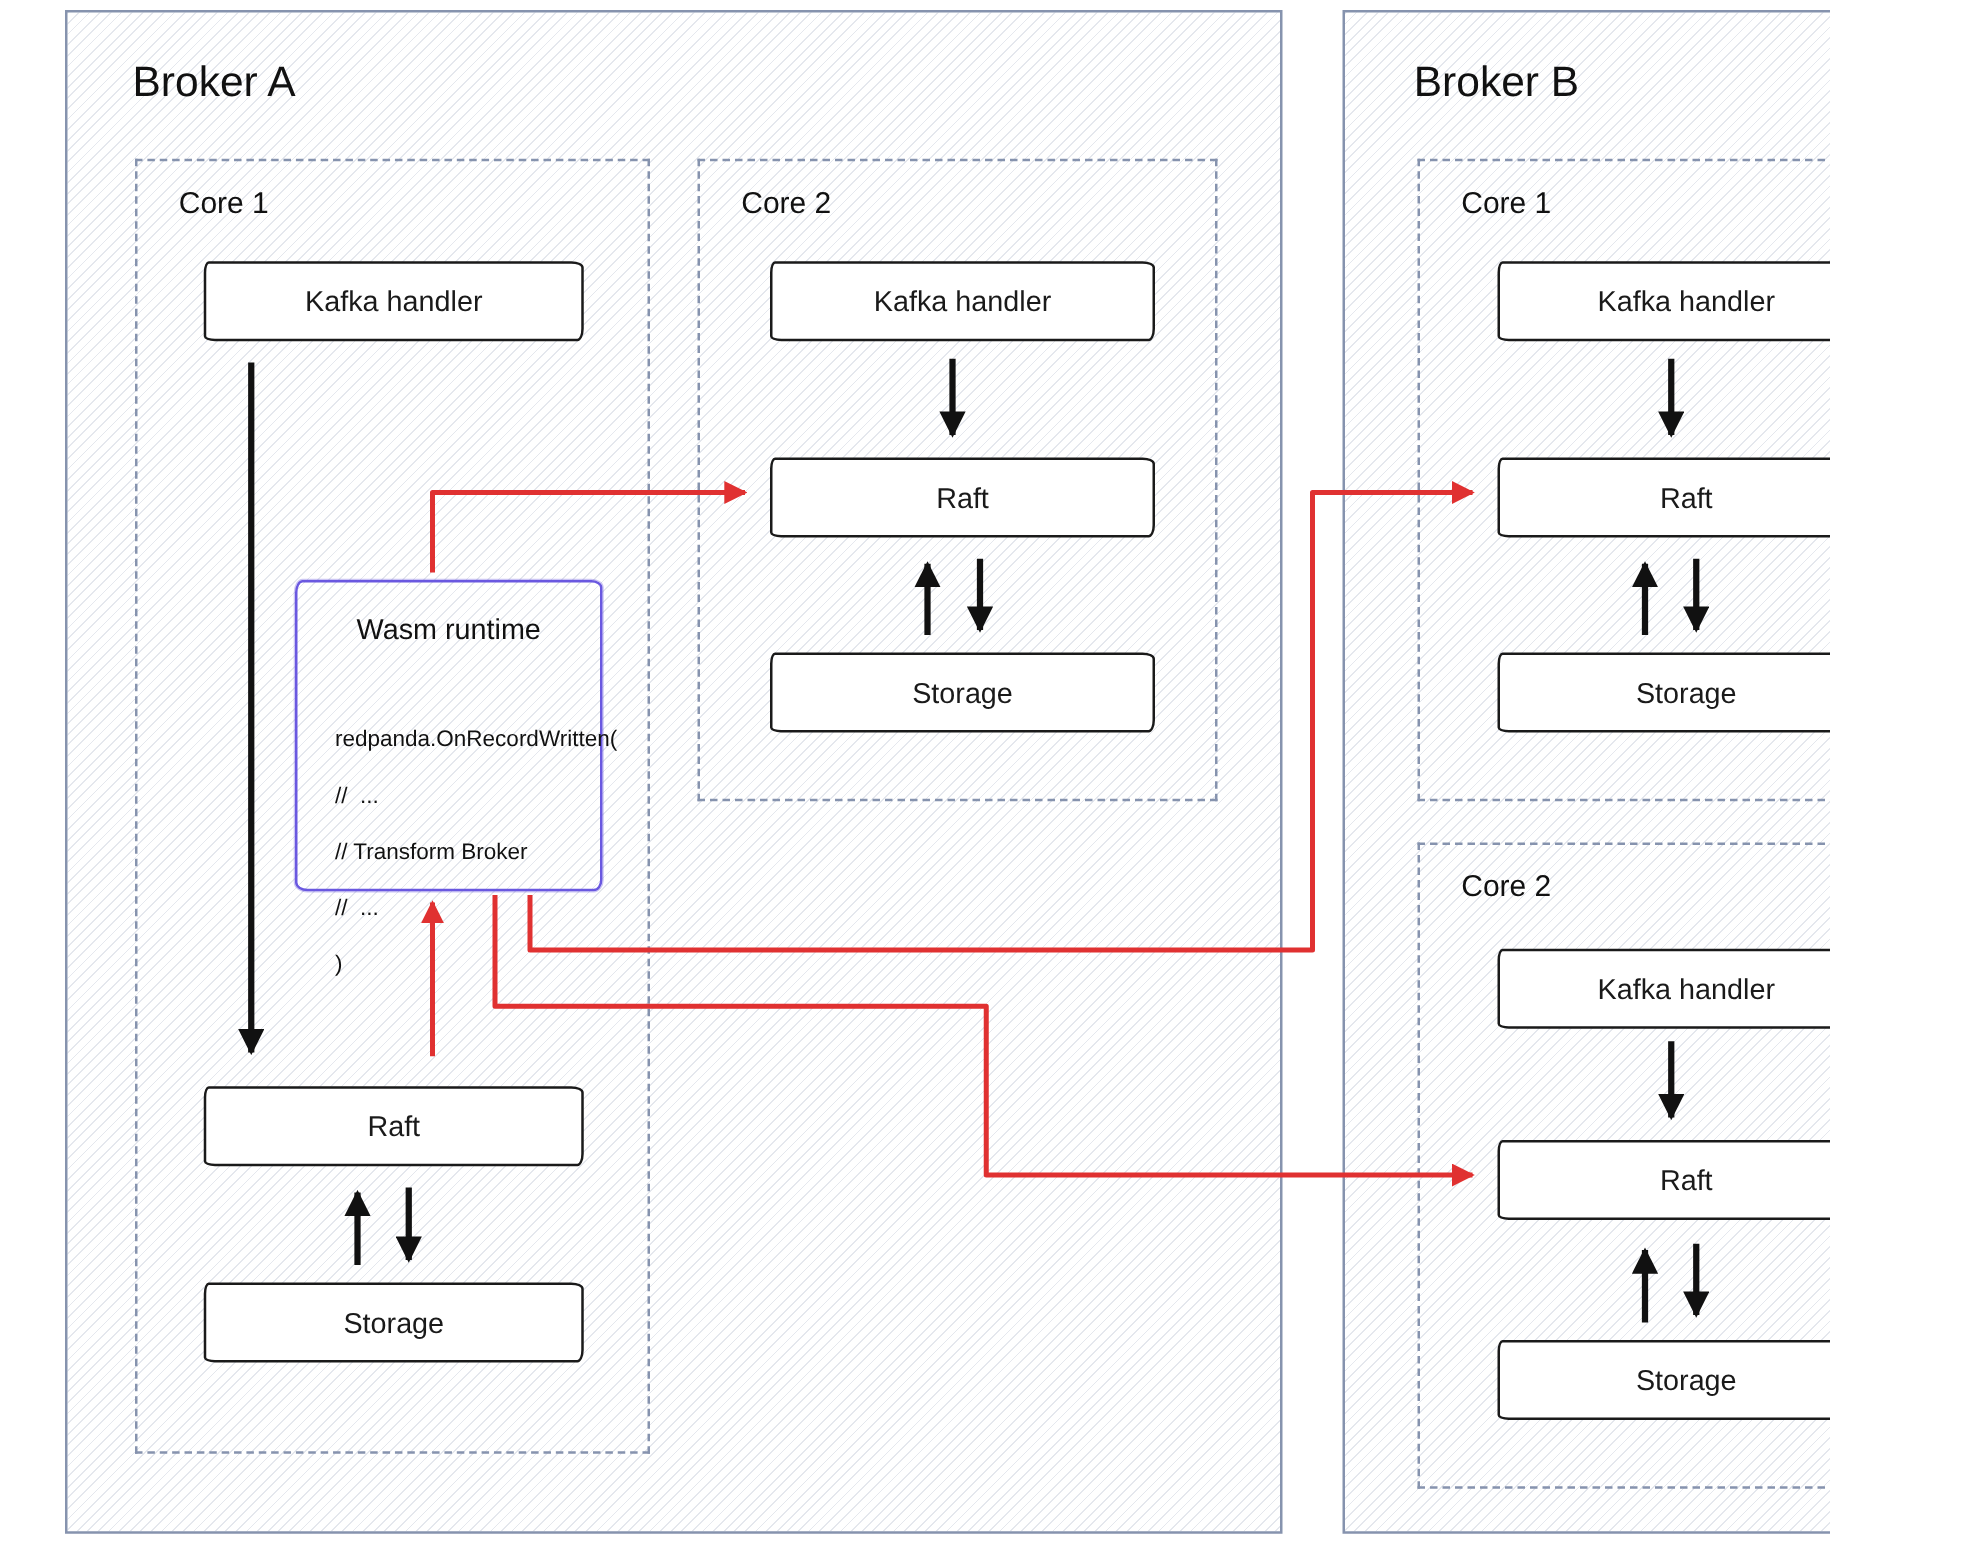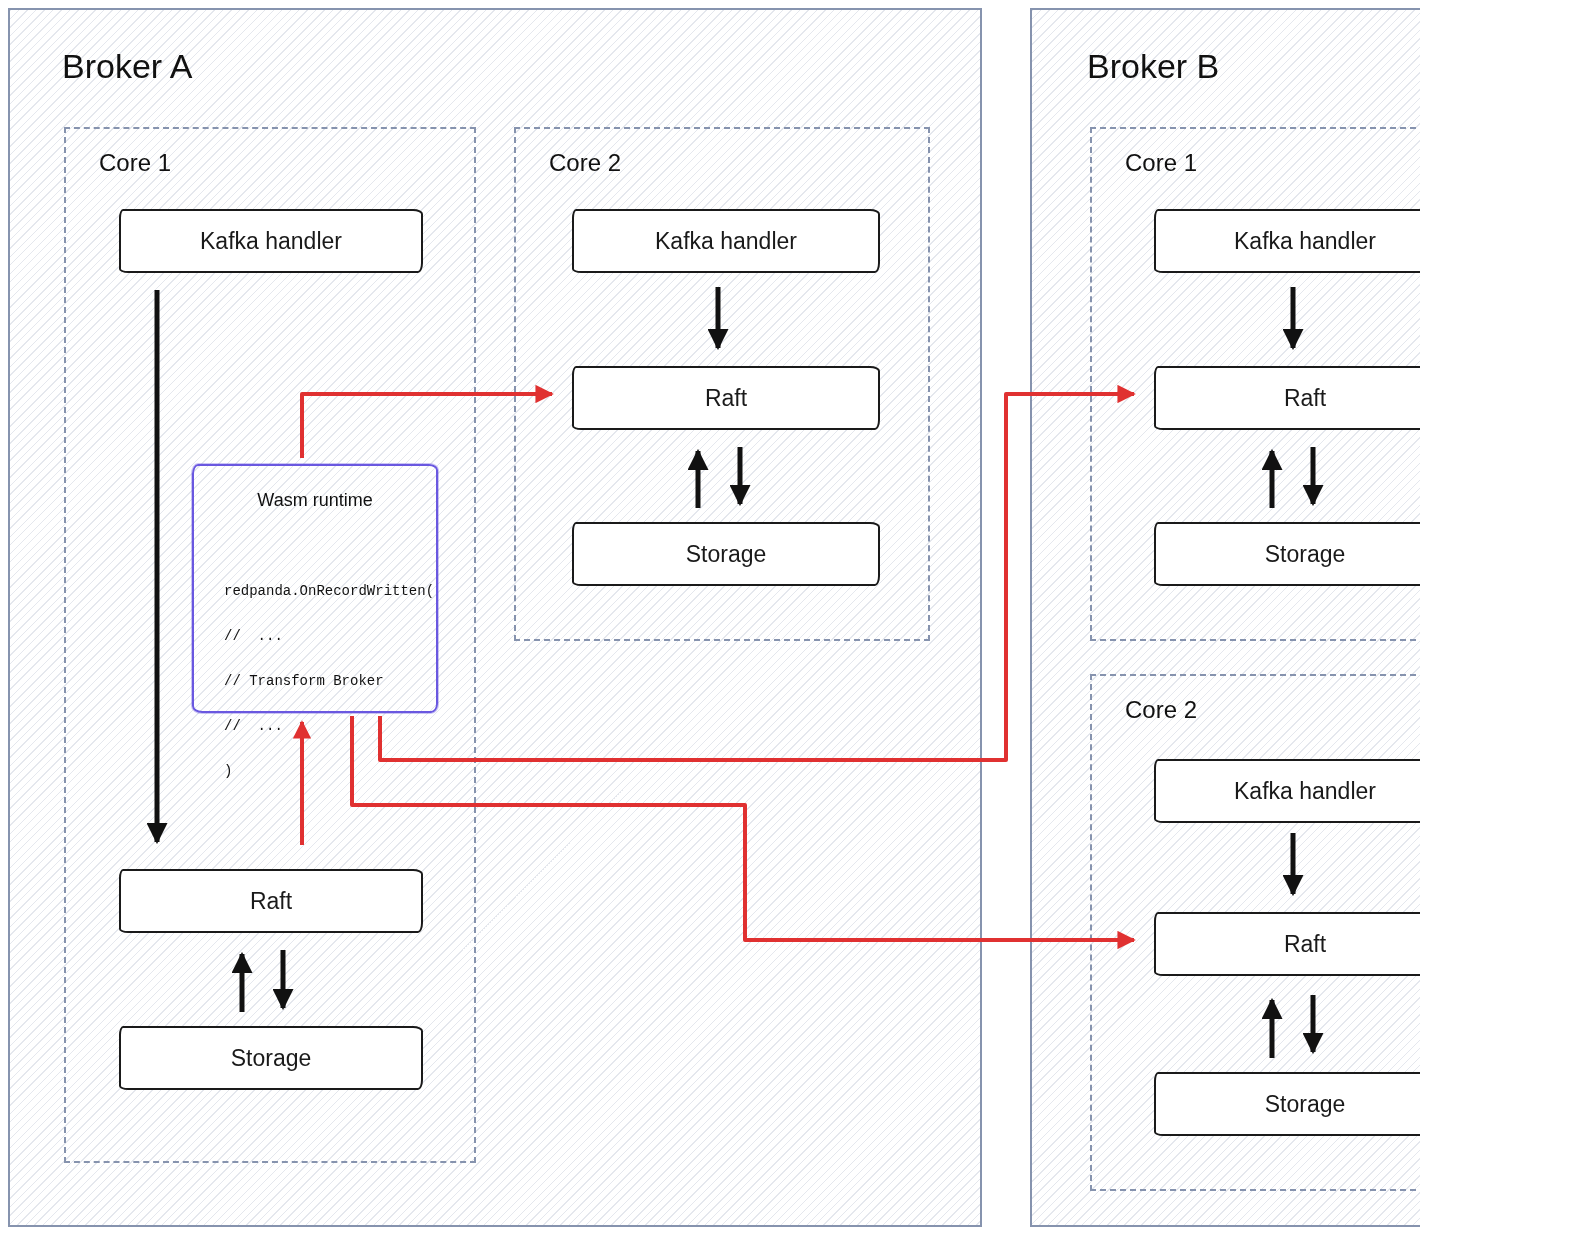--- a/index.html
+++ b/index.html
@@ -1,18 +1,18 @@
 <!DOCTYPE html>
 <html><head>
 <meta charset="utf-8">
 <style>
   html,body{margin:0;padding:0;background:#ffffff;}
   .canvas{
     position:relative;width:1420px;height:1242px;background:#ffffff;overflow:hidden;
-    font-family:"Liberation Sans", sans-serif;color:#1a1a1a;
+    font-family:"Liberation Sans", sans-serif;color:#1a1a1a;margin-left:44px;
   }
   .broker{
     position:absolute;
     border:2px solid #8693ae;
     background:
       repeating-linear-gradient(135deg,
         rgba(160,170,192,0.28) 0px, rgba(160,170,192,0.28) 1px,
         transparent 1px, transparent 6px),
       #ffffff;
   }
@@ -34,26 +34,26 @@
     font-size:23px;
   }
   .wasm{
     position:absolute;
     border:2.5px solid #6a58e0;
     border-radius:6px 9px 7px 10px / 10px 6px 9px 7px;
     box-shadow:0 0 0 1px rgba(106,88,224,0.35);
     background:transparent;
   }
   .wasm-title{
-    position:absolute;left:0;right:0;top:24px;text-align:center;font-size:18px;color:#111;
+    position:absolute;left:0;right:0;top:24px;text-align:center;font-size:23px;color:#111;
   }
   .wasm-code{
     position:absolute;left:30px;top:88px;
-    font-family:Liberation Mono, monospace;
-    font-size:14px;line-height:15px;color:#111;white-space:pre;
+    font-family:Liberation Sans, sans-serif;
+    font-size:18px;line-height:15px;color:#111;white-space:pre;
   }
   svg.overlay{
     position:absolute;left:0;top:0;width:1573px;height:1242px;
     pointer-events:none;
   }
 </style>
 </head>
 <body>
 
 <div class="canvas">

